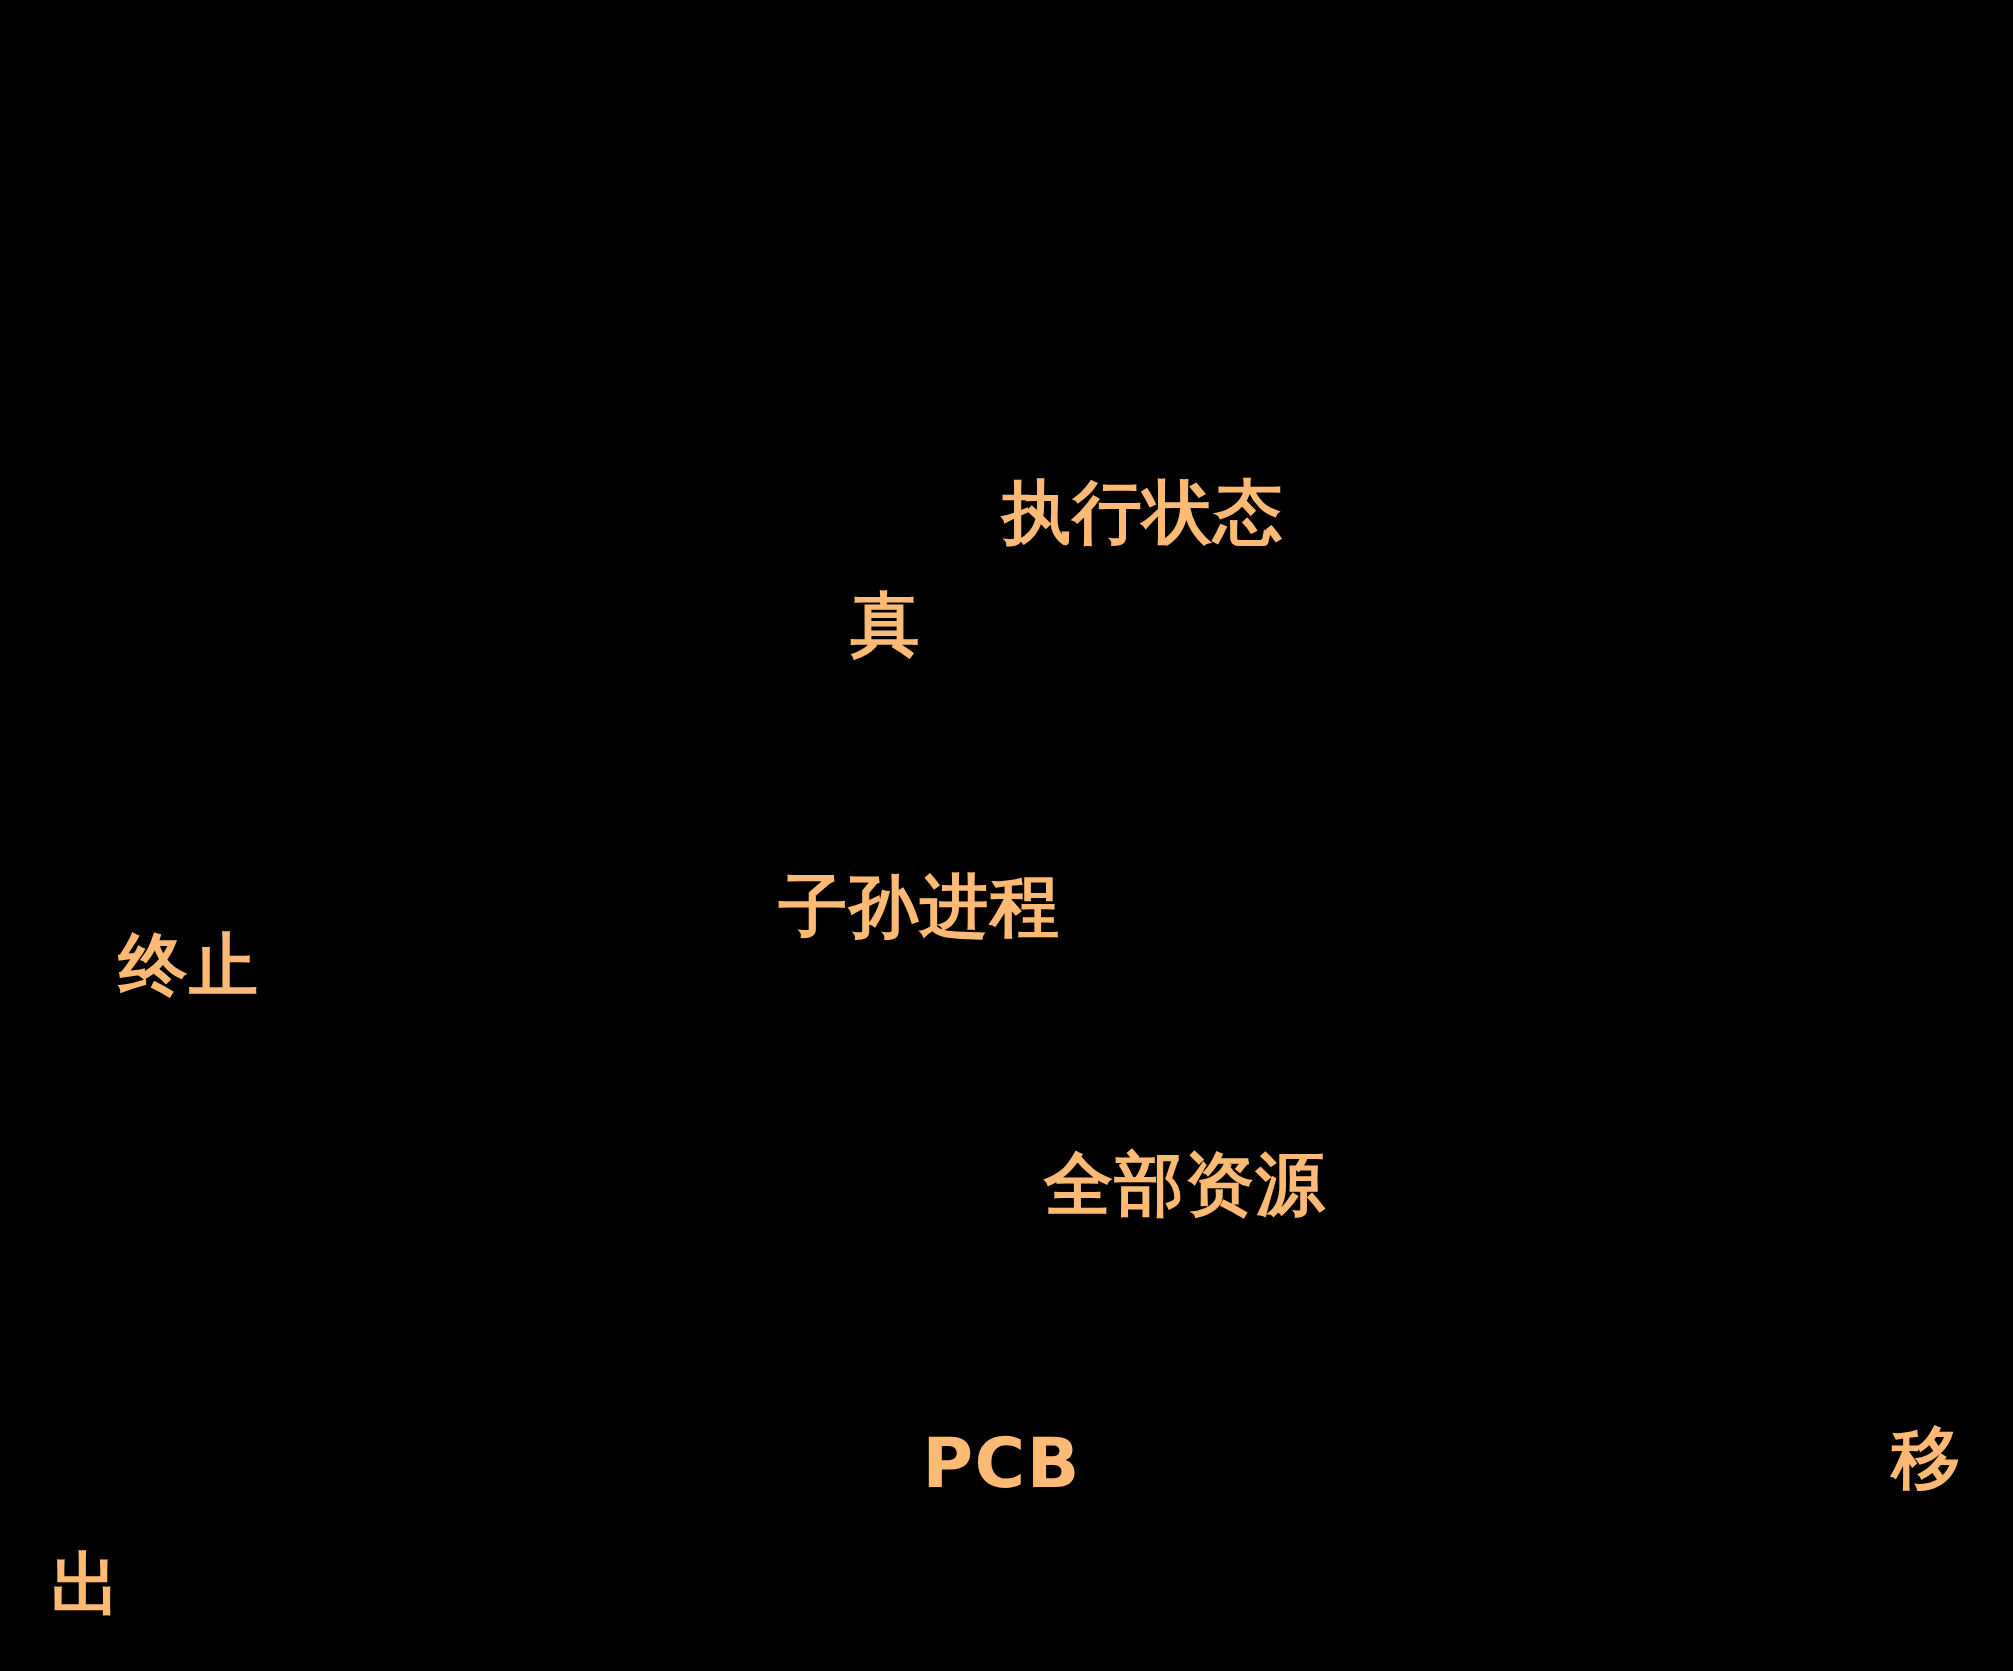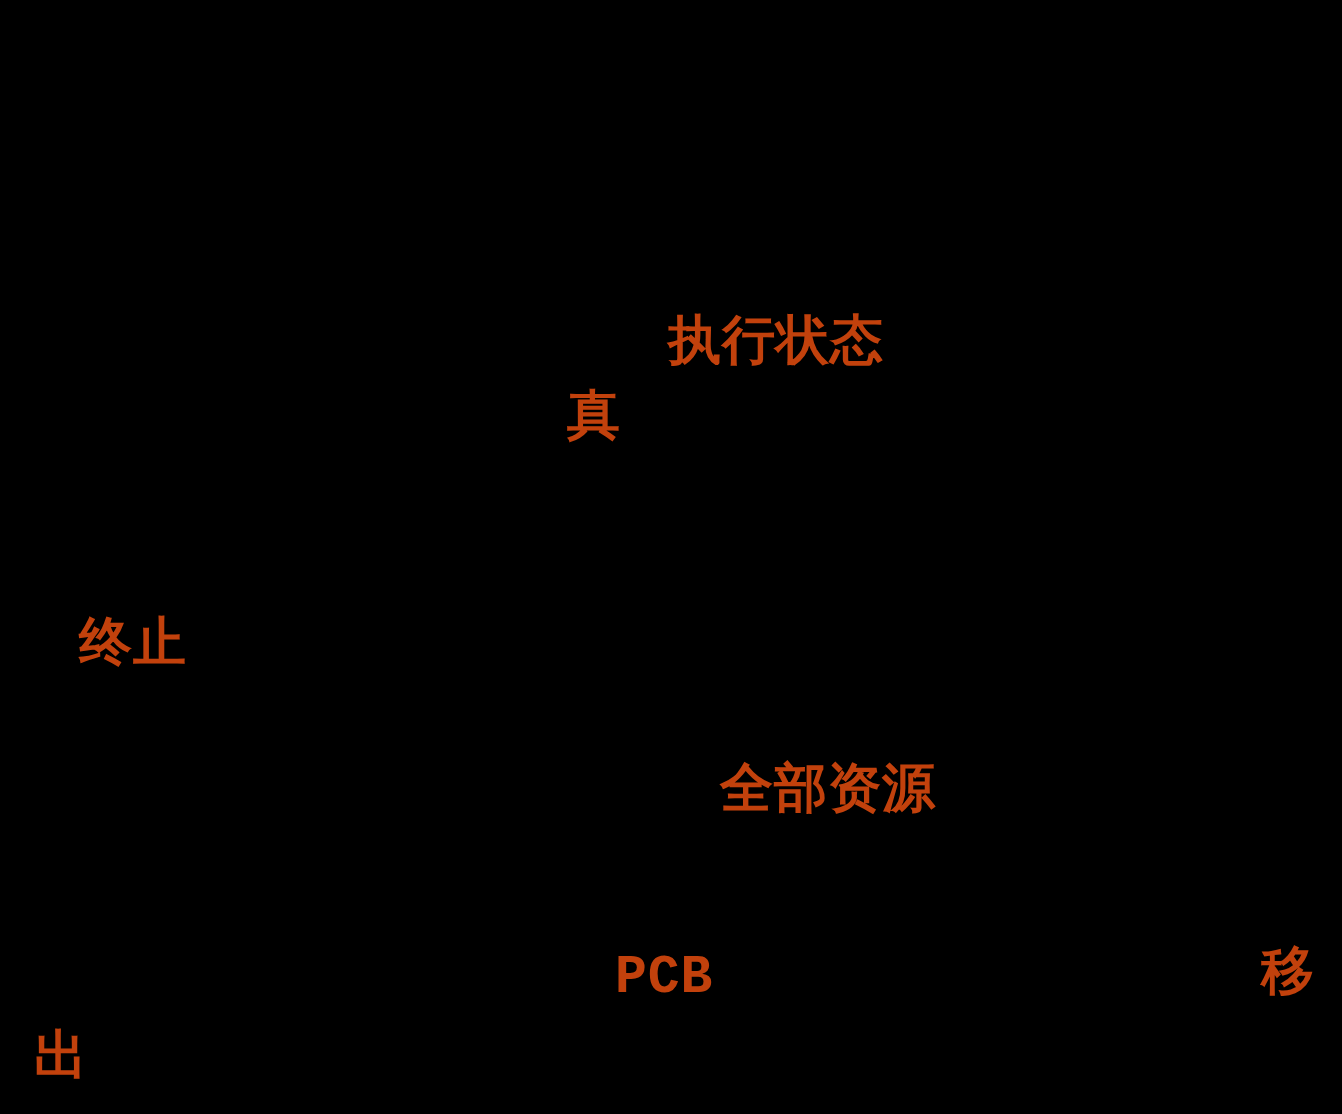--- a/index.html
+++ b/index.html
@@ -10,47 +10,47 @@
   .slide {
     position: relative;
     width: 1342px;
     height: 1114px;
     background: #000000;
     overflow: hidden;
     font-family: "DejaVu Sans", sans-serif;
   }
   .frag {
     position: absolute;
-    color: #c2410c;
+    color: #fdba74;
     font-weight: bold;
-    font-size: 53px;
+    font-size: 46px;
     line-height: 1;
     white-space: nowrap;
     letter-spacing: 1px;
-    font-family: Liberation Mono, monospace;
   }
   .frag-exec-state   { left: 668px;  top: 318px; }
   .frag-sched-flag   { left: 312px;  top: 393px; }
   .frag-true         { left: 567px;  top: 393px; }
   .frag-descendants  { left: 519px;  top: 581px; }
   .frag-terminate    { left: 79px;   top: 620px; }
-  .frag-all-res      { left: 720px;  top: 766px; text-align: right; }
+  .frag-all-res      { left: 696px;  top: 766px; text-align: right; }
   .frag-pcb          { left: 615px;  top: 952px; }
   .frag-move         { left: 1261px; top: 949px; }
   .frag-out          { left: 34px;   top: 1033px; }
 </style>
 </head>
 <body>
 
 <div class="slide">
   <span class="frag frag-exec-state">执行状态</span>
 
 
   <span class="frag frag-true">真</span>
 
+  <span class="frag frag-descendants">子孙进程</span>
 
   <span class="frag frag-terminate">终止</span>
 
   <span class="frag frag-all-res">全部资源</span>
 
   <span class="frag frag-pcb">PCB</span>
 
   <span class="frag frag-move">移</span>
 
   <span class="frag frag-out">出</span>

